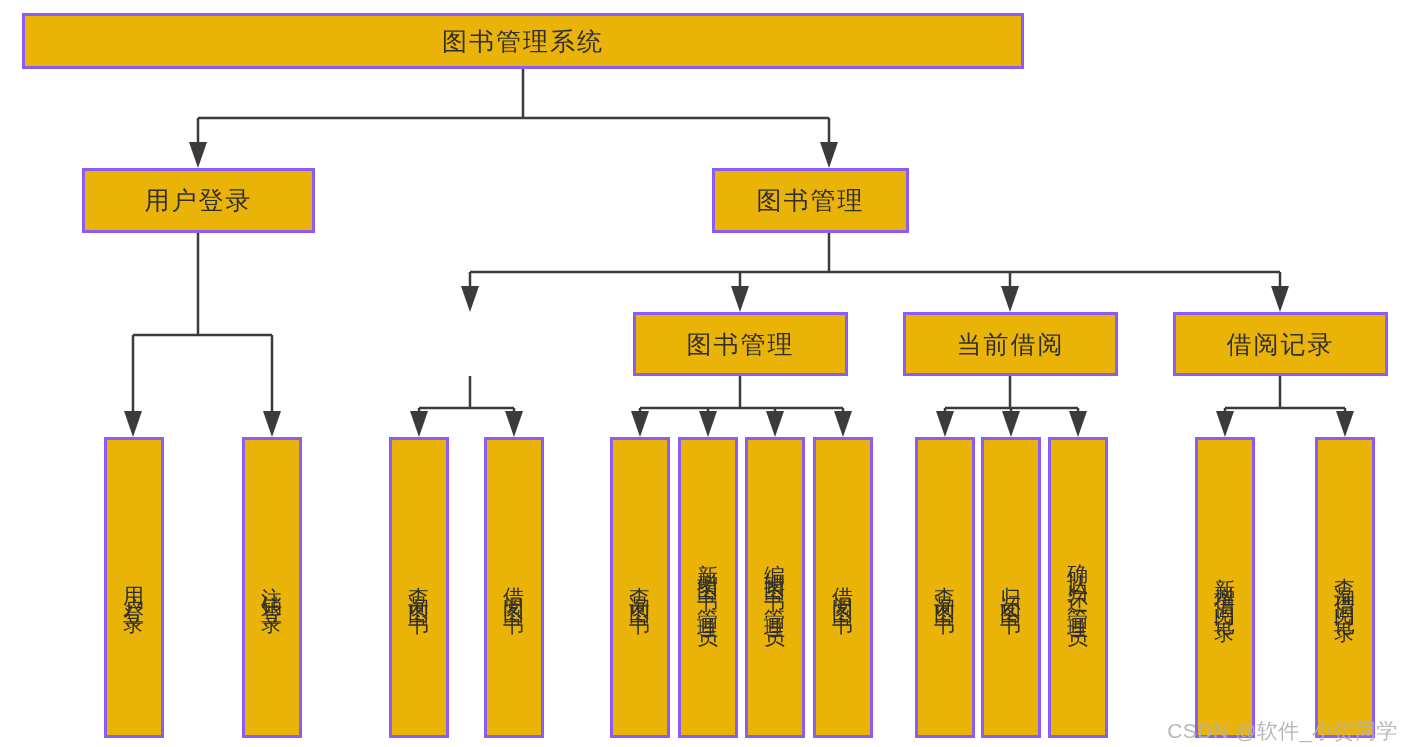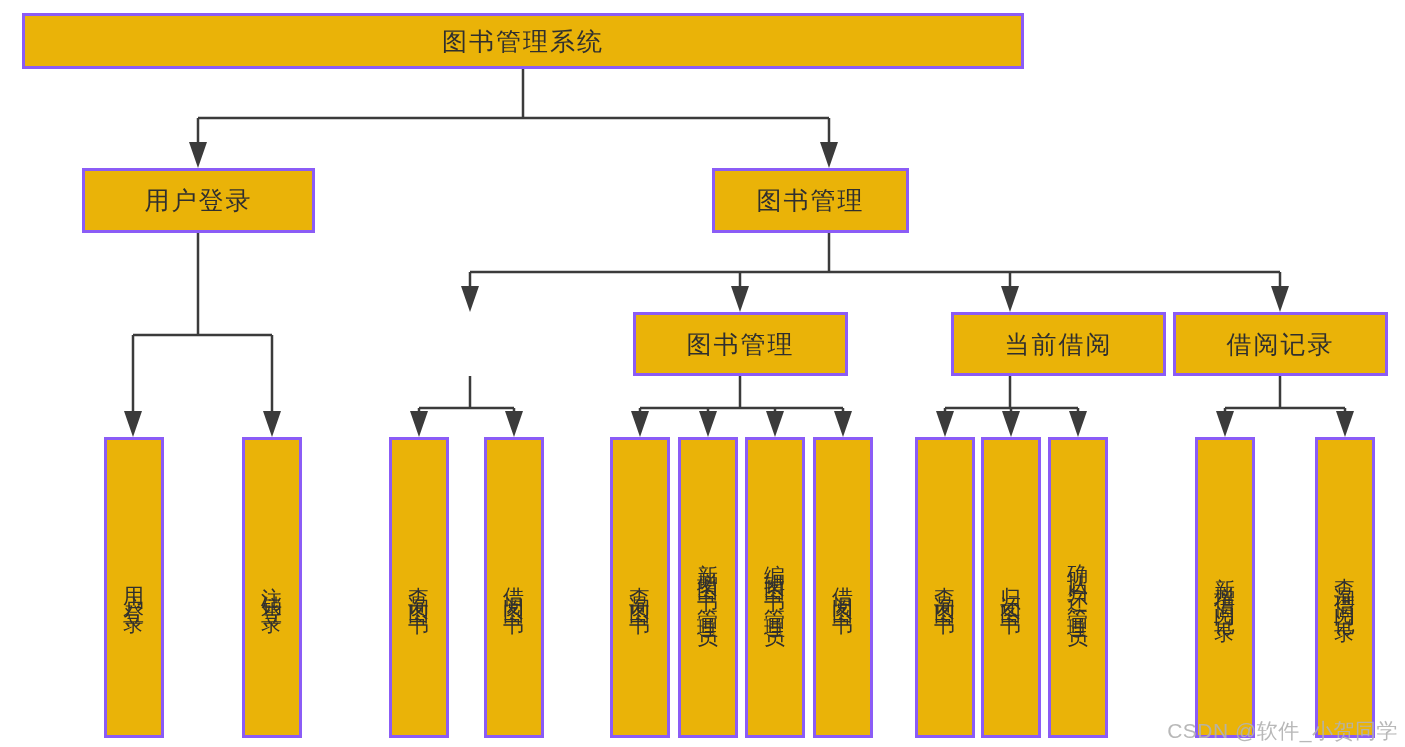--- a/index.html
+++ b/index.html
@@ -42,21 +42,21 @@
     letter-spacing: 9px;
     line-height: 1;
     white-space: nowrap;
   }
   
   .n-root   { left: 22px;   top: 13px;  width: 1002px; height: 56px; }
   .n-login  { left: 82px;   top: 168px; width: 233px;  height: 65px; }
   .n-mgmt   { left: 712px;  top: 168px; width: 197px;  height: 65px; }
   .n-sec0   { left: 363px;  top: 312px; width: 215px;  height: 64px; }
   .n-sec1   { left: 633px;  top: 312px; width: 215px;  height: 64px; }
-  .n-sec2   { left: 951px;  top: 312px; width: 215px;  height: 64px; }
+  .n-sec2   { left: 903px;  top: 312px; width: 215px;  height: 64px; }
   .n-sec3   { left: 1173px; top: 312px; width: 215px;  height: 64px; }
   .leaf     { top: 437px; width: 60px; height: 301px; }
   .l-a0 { left: 104px; }  .l-a1 { left: 242px; }
   .l-b0 { left: 389px; }  .l-b1 { left: 484px; }
   .l-c0 { left: 610px; }  .l-c1 { left: 678px; }  .l-c2 { left: 745px; }  .l-c3 { left: 813px; }
   .l-d0 { left: 915px; }  .l-d1 { left: 981px; }  .l-d2 { left: 1048px; }
   .l-e0 { left: 1195px; } .l-e1 { left: 1315px; }
   .watermark {
     position: absolute;
     right: 7px;

